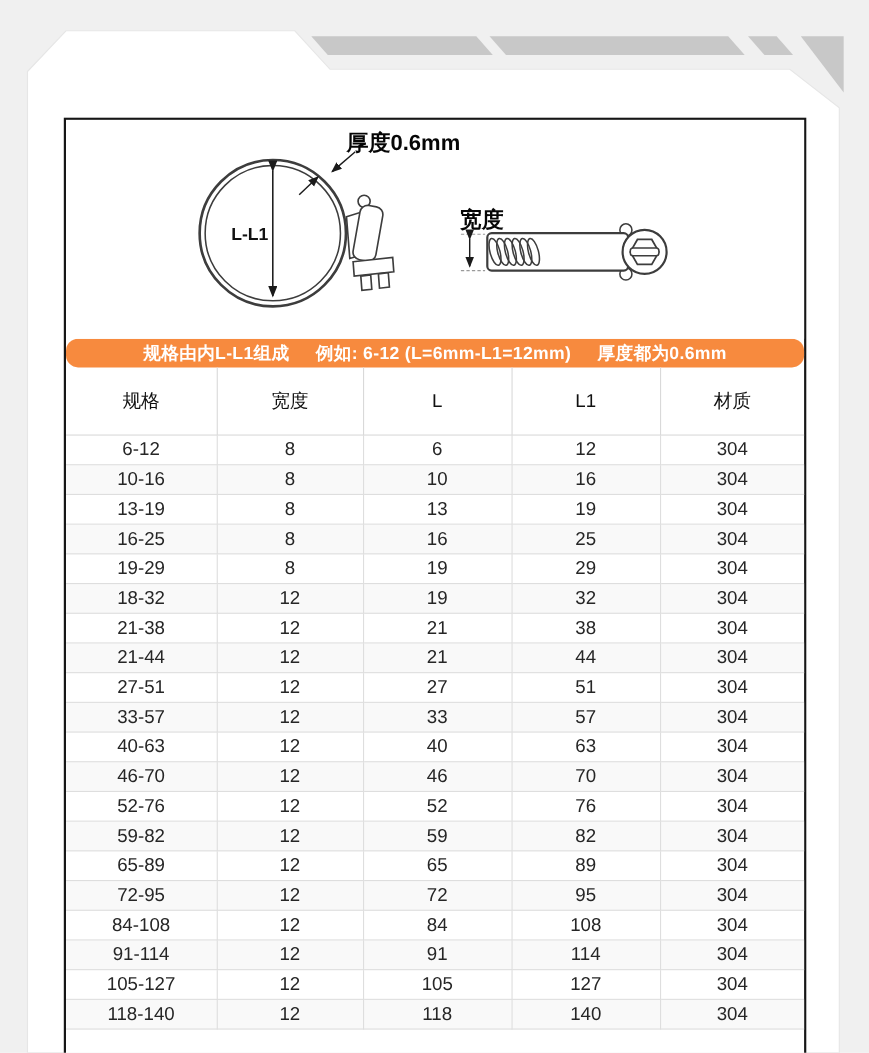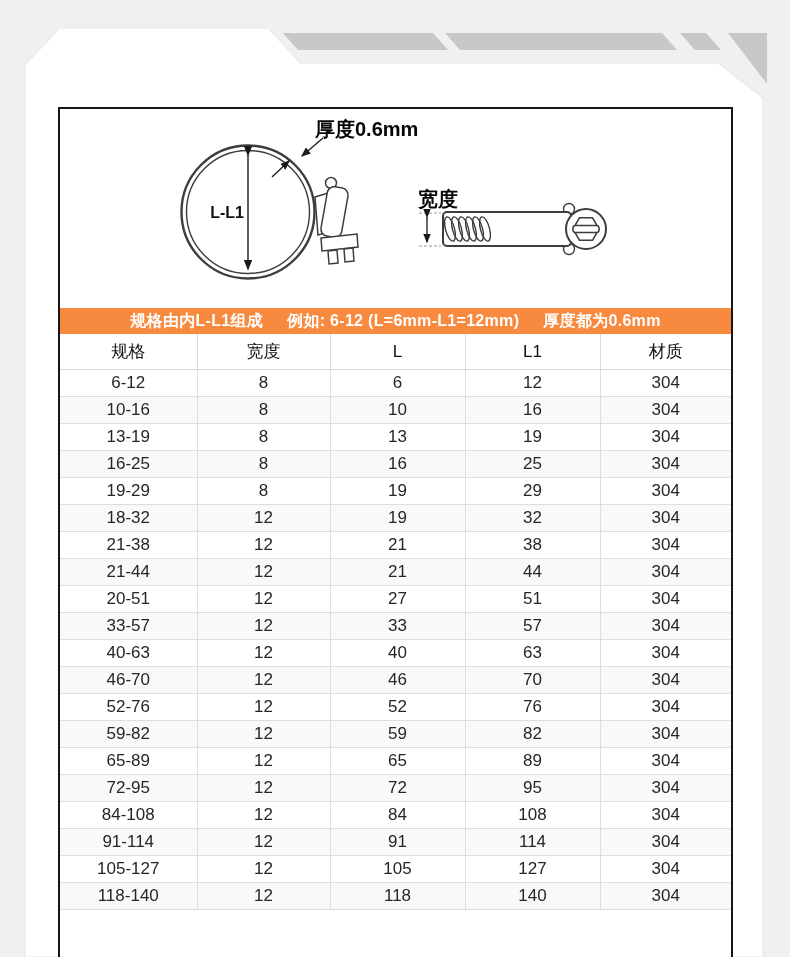--- a/index.html
+++ b/index.html
@@ -11,30 +11,30 @@
   }
   .bg-layer{position:absolute;left:0;top:0;z-index:0;}
   .spec-panel{
     position:absolute;left:58px;top:107px;width:675px;height:860px;
     box-sizing:border-box;border:2px solid #161616;background:#ffffff;z-index:1;
   }
   .diagram-area{position:relative;width:671px;height:199px;background:#ffffff;}
   .banner{
     height:26px;background:#f78a3e;color:#ffffff;
     display:flex;align-items:center;justify-content:center;gap:24px;
-    font-size:16px;font-weight:bold;letter-spacing:.3px;white-space:nowrap;
+    font-size:16px;font-weight:bold;letter-spacing:.3px;white-space:nowrap;border-radius:11px;
   }
   table.spec{
     width:671px;border-collapse:collapse;table-layout:fixed;
     font-size:17px;color:#262626;
   }
   table.spec th{
     height:27px;font-weight:normal;color:#111;text-align:center;
     border-bottom:1px solid #d9d9d9;border-right:1px solid #d9d9d9;
-    padding:4px;
+    padding:17px;
   }
   table.spec td{
     height:26px;text-align:center;padding:0;
     border-bottom:1px solid #dedede;border-right:1px solid #dedede;
   }
   table.spec th:last-child, table.spec td:last-child{border-right:none;}
   table.spec tbody tr:nth-child(even) td{background:#f9f9f9;}
   svg text{font-family:"Liberation Sans","DejaVu Sans",sans-serif;}
 </style>
 </head>
@@ -183,21 +183,21 @@
           <td>304</td>
         </tr>
         <tr>
           <td>21-44</td>
           <td>12</td>
           <td>21</td>
           <td>44</td>
           <td>304</td>
         </tr>
         <tr>
-          <td>20-51</td>
+          <td>27-51</td>
           <td>12</td>
           <td>27</td>
           <td>51</td>
           <td>304</td>
         </tr>
         <tr>
           <td>33-57</td>
           <td>12</td>
           <td>33</td>
           <td>57</td>

